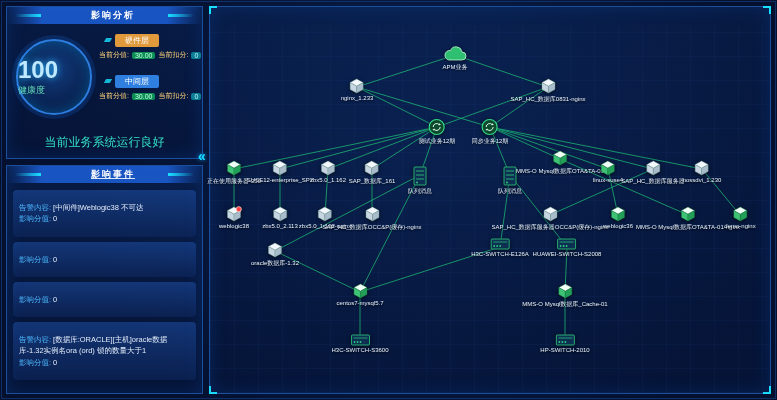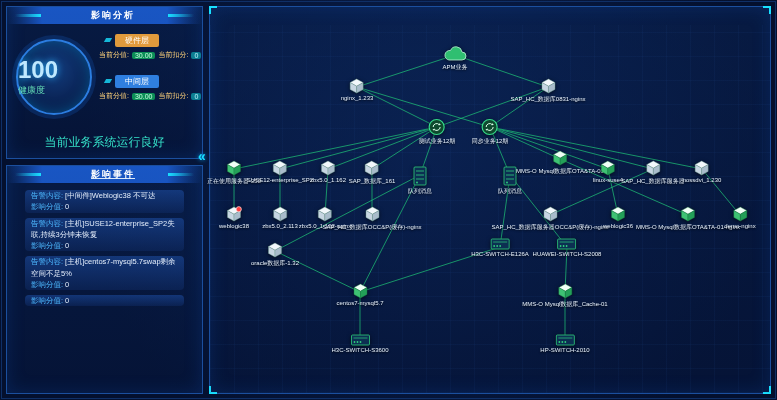--- a/index.html
+++ b/index.html
@@ -59,21 +59,21 @@
   .layer-scores { font-size:7px; margin-top:3px; color:#ffd27a; display:flex; gap:3px; align-items:center; white-space:nowrap; }
   .score-box  { background:#0c8f57; color:#c8ffe0; padding:0 3px; border-radius:2px; }
   .deduct-box { background:#0b7d92; color:#bff4ff; padding:0 3px; border-radius:2px; }
 
   .status-line { position:absolute; bottom:7px; left:0; right:0; text-align:center; font-size:12px; color:#35e0c8; }
 
   
   .event-list { position:absolute; top:19px; bottom:3px; left:0; right:0; overflow:hidden; }
   .event-card {
     background:linear-gradient(180deg, rgba(32,84,176,.50), rgba(16,45,105,.45));
-    border-radius:4px; margin:5px 18px; padding:0 6px;
+    border-radius:4px; margin:5px 6px; padding:12px 6px;
     font-size:7.5px; line-height:1.5; cursor:pointer;
   }
   .ev-label { color:#4db8ff; margin-right:2px; }
   .ev-text  { color:#e2ecfa; }
 
   
   .topo-canvas {
     position:absolute; top:18px; left:0; right:0; bottom:0;
     background-image:
       repeating-linear-gradient(0deg,  rgba(40,90,170,.08) 0 1px, transparent 1px 24px),
@@ -134,28 +134,27 @@
 <div class="panel" id="impact-events">
   <div class="panel-header">
     <span>影响事件</span>
   </div>
   <div class="event-list">
       <div class="event-card">
         <div class="ev-line"><span class="ev-label">告警内容:</span><span class="ev-text">[中间件]Weblogic38 不可达</span></div>
         <div class="ev-line"><span class="ev-label">影响分值:</span><span class="ev-text">0</span></div>
       </div>
       <div class="event-card">
-        <div class="ev-line"><span class="ev-label">告警内容:</span><span class="ev-text">[主机]SUSE12-enterprise_SP2失联,持续3分钟未恢复</span></div>
         <div class="ev-line"><span class="ev-label">影响分值:</span><span class="ev-text">0</span></div>
       </div>
       <div class="event-card">
-        <div class="ev-line"><span class="ev-label">告警内容:</span><span class="ev-text">[主机]centos7-mysql5.7swap剩余空间不足5%</span></div>
         <div class="ev-line"><span class="ev-label">影响分值:</span><span class="ev-text">0</span></div>
       </div>
       <div class="event-card">
+        <div class="ev-line"><span class="ev-label">告警内容:</span><span class="ev-text">[数据库:ORACLE][主机]oracle数据库-1.32实例名ora (ord) 锁的数量大于1</span></div>
         <div class="ev-line"><span class="ev-label">影响分值:</span><span class="ev-text">0</span></div>
       </div>
     </div>
 </div>
 
 <div class="panel" id="topology">
   <span class="corner tl"></span>
   <span class="corner tr"></span>
   <span class="corner bl"></span>
   <span class="corner br"></span>

